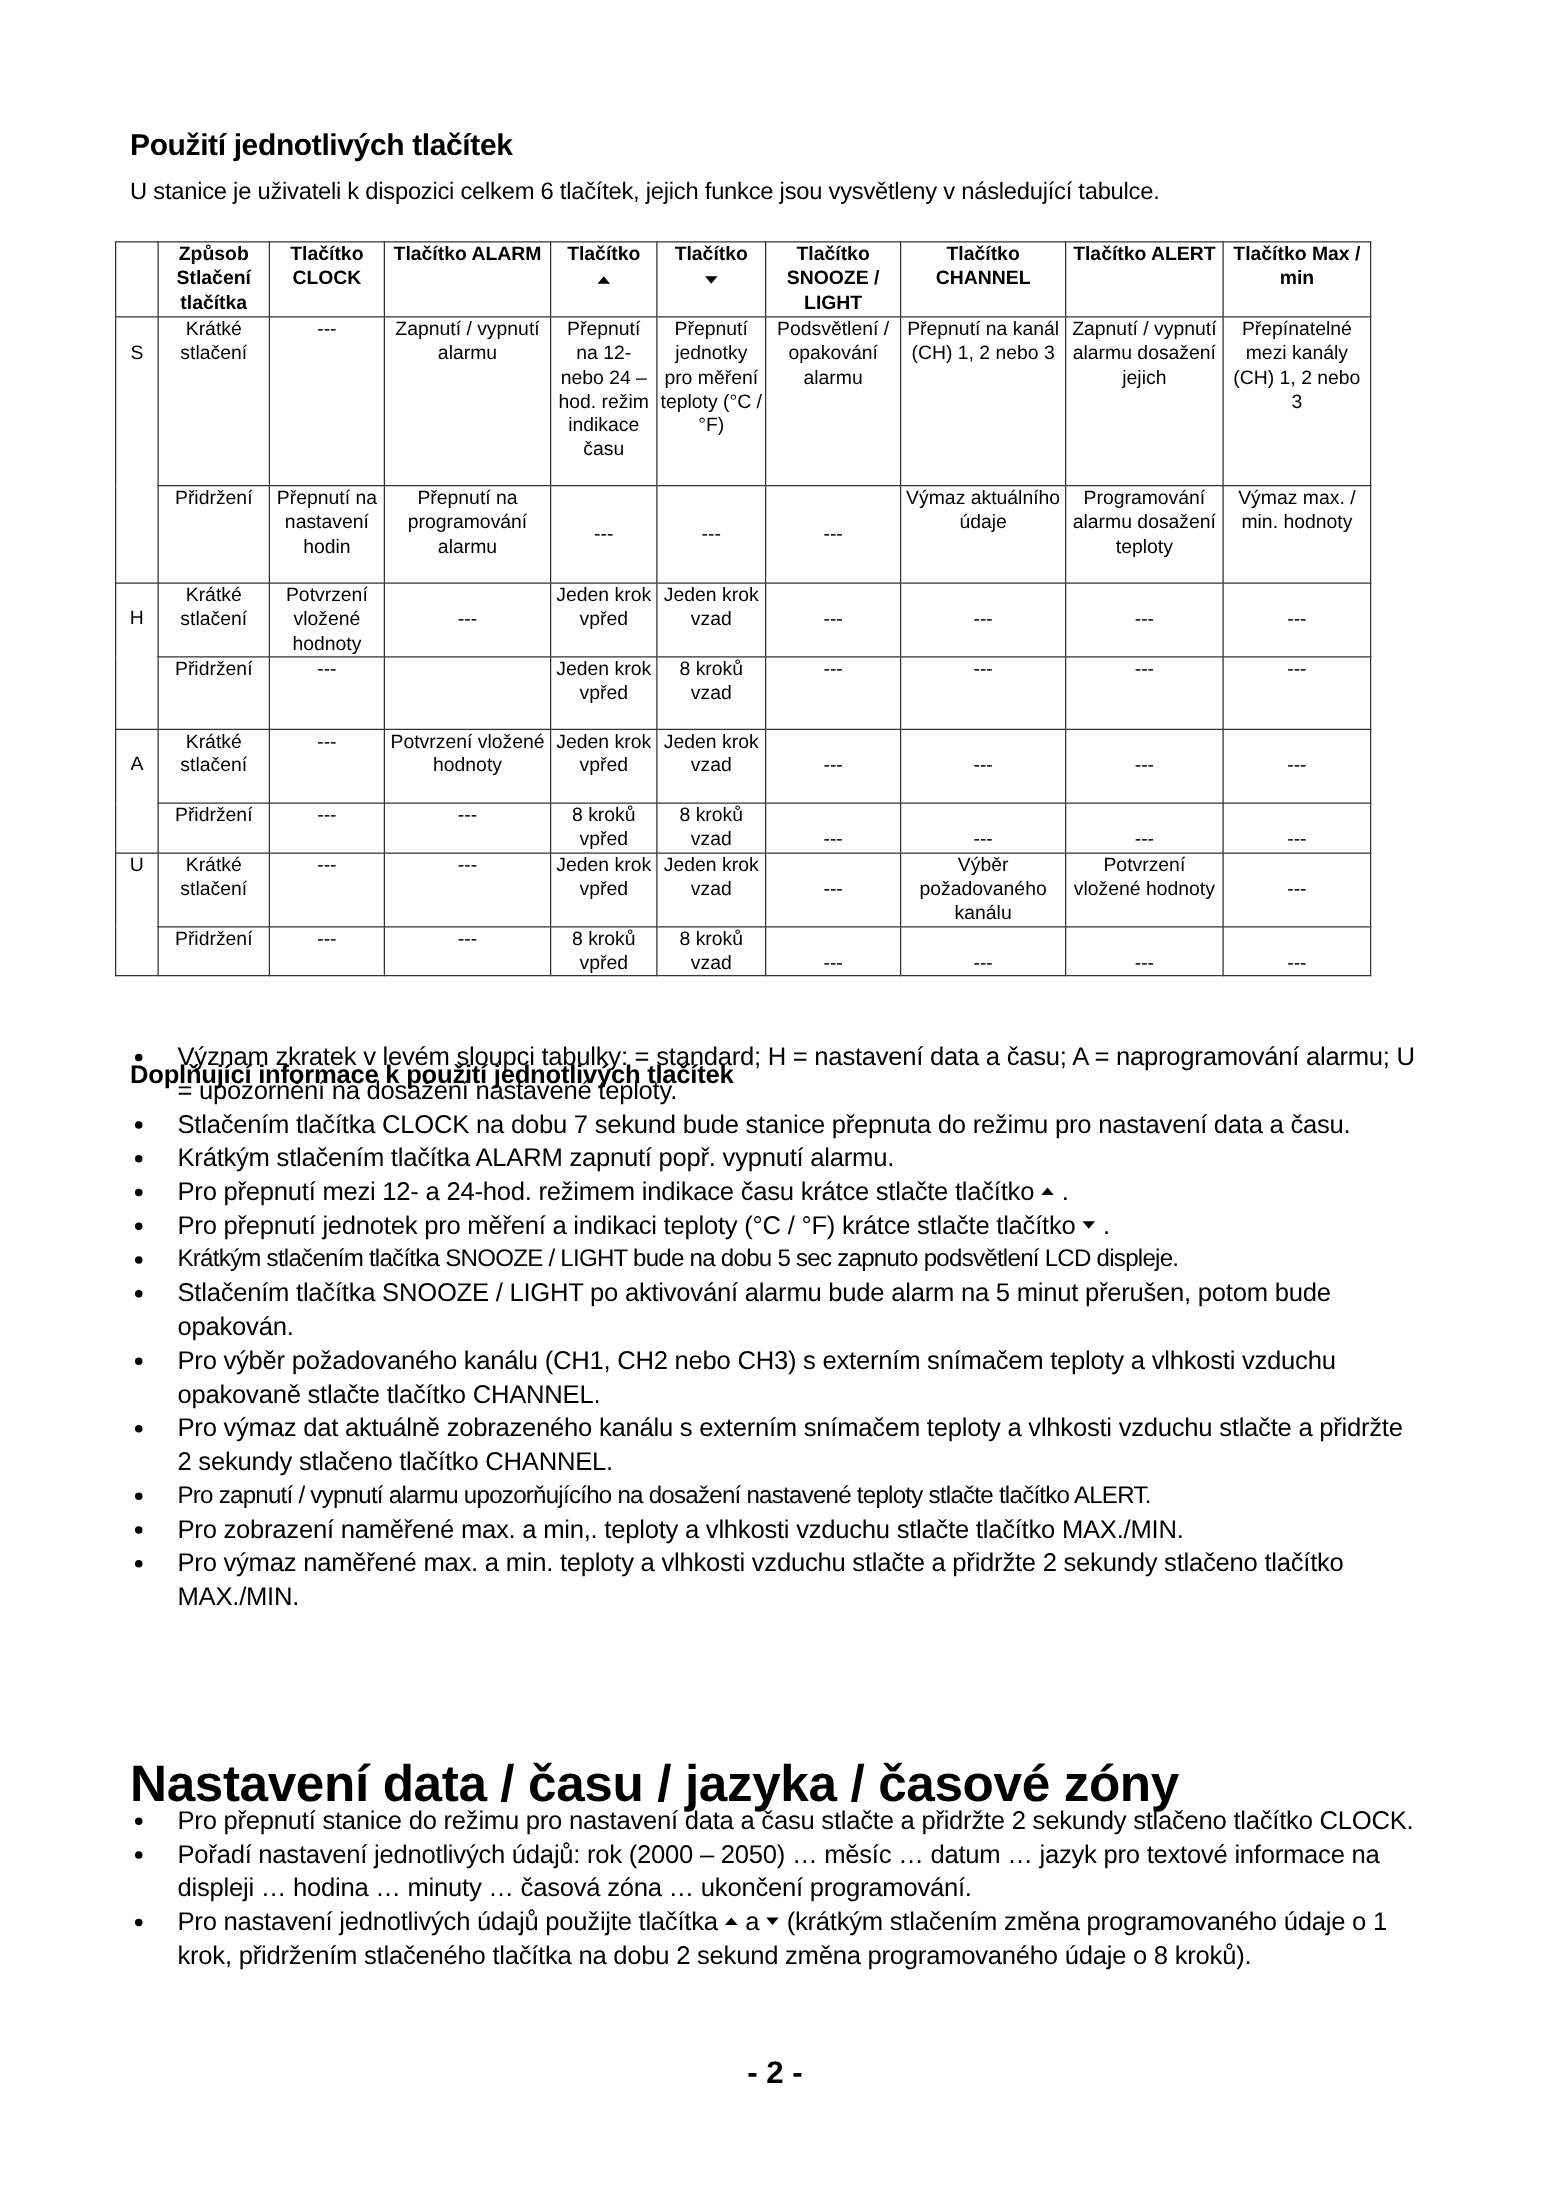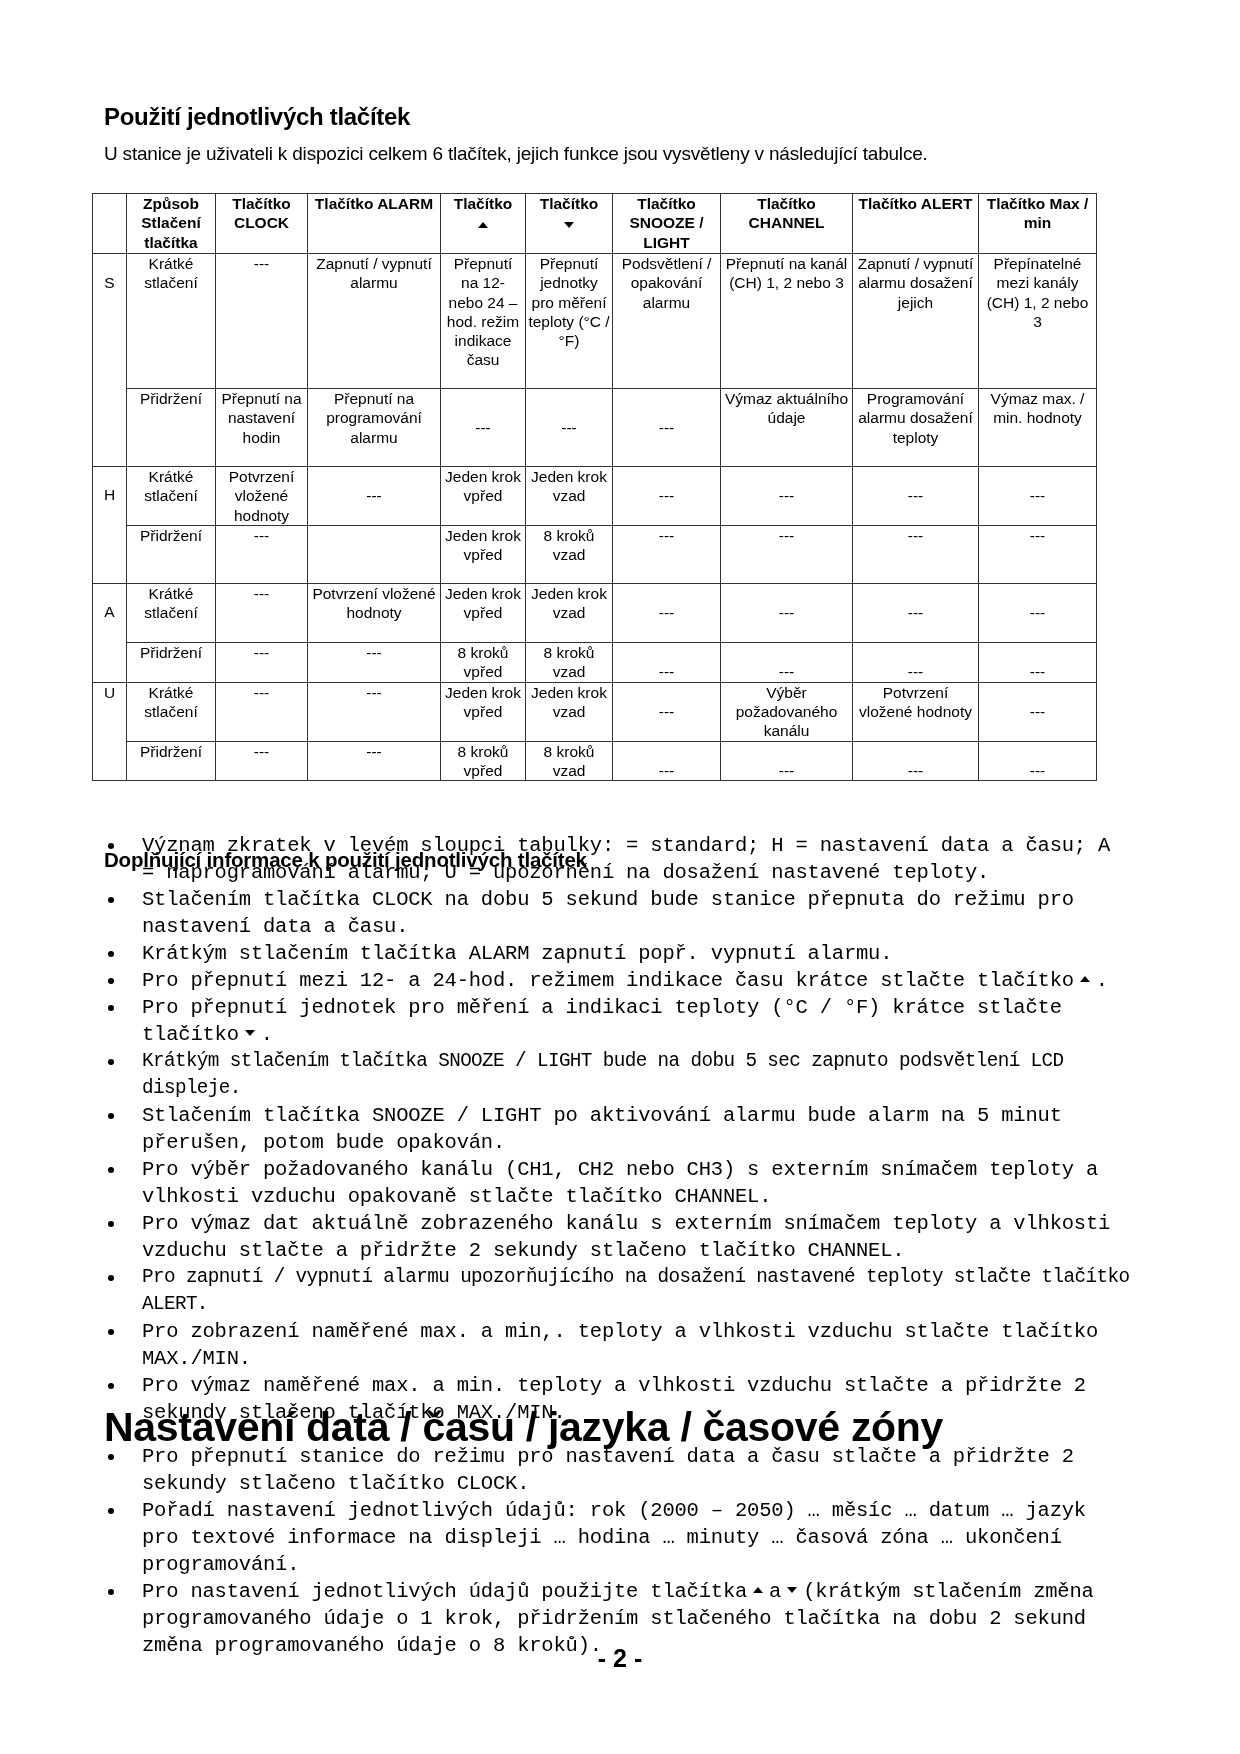--- a/index.html
+++ b/index.html
@@ -31,21 +31,21 @@
   table.btns td.bot { vertical-align: bottom; }
   .tri-up, .tri-down { display: inline-block; width: 0; height: 0; }
   .tri-up { border-left: 5px solid transparent; border-right: 5px solid transparent; border-bottom: 6px solid #000; }
   .tri-down { border-left: 5px solid transparent; border-right: 5px solid transparent; border-top: 6px solid #000; }
   .h2 {
     position: absolute; left: 104px; top: 848px;
     font-size: 20.5px; font-weight: bold; margin: 0; letter-spacing: -0.2px;
   }
   ul.bullets {
     position: absolute; left: 104px; width: 1030px; margin: 0; padding: 0;
-    list-style: none; font-size: 20.5px; line-height: 27px; letter-spacing: -0.2px; font-family: Liberation Mono, monospace;
+    list-style: none; font-size: 20.5px; line-height: 27px; letter-spacing: -0.2px;
   }
   ul.bullets li { position: relative; padding-left: 38px; }
   ul.bullets li::before {
     content: ""; position: absolute; left: 4px; top: 11px;
     width: 6px; height: 6px; border-radius: 50%; background: #000;
   }
   ul.b1 { top: 832px; }
   ul.b1 li.condensed { font-size: 19.3px; letter-spacing: -0.6px; }
   .h1b {
     position: absolute; left: 104px; top: 1404px;
@@ -185,21 +185,21 @@
     <td class="bot">---</td>
     <td class="bot">---</td>
     <td class="bot">---</td>
   </tr>
 </tbody>
   </table>
 
 <h2 class="h2">Doplňující informace k použití jednotlivých tlačítek</h2>
 <ul class="bullets b1">
   <li>Význam zkratek v levém sloupci tabulky: = standard; H = nastavení data a času; A = naprogramování alarmu; U = upozornění na dosažení nastavené teploty.</li>
-  <li>Stlačením tlačítka CLOCK na dobu 5 sekund bude stanice přepnuta do režimu pro nastavení data a času.</li>
+  <li>Stlačením tlačítka CLOCK na dobu 7 sekund bude stanice přepnuta do režimu pro nastavení data a času.</li>
   <li>Krátkým stlačením tlačítka ALARM zapnutí popř. vypnutí alarmu.</li>
   <li><span>Pro přepnutí mezi 12- a 24-hod. režimem indikace času krátce stlačte tlačítko</span><span class="tri-up inl-tri"></span><span>.</span></li>
   <li><span>Pro přepnutí jednotek pro měření a indikaci teploty (°C / °F) krátce stlačte tlačítko</span><span class="tri-down inl-tri"></span><span>.</span></li>
   <li class="condensed">Krátkým stlačením tlačítka SNOOZE / LIGHT bude na dobu 5 sec zapnuto podsvětlení LCD displeje.</li>
   <li>Stlačením tlačítka SNOOZE / LIGHT po aktivování alarmu bude alarm na 5 minut přerušen, potom bude opakován.</li>
   <li>Pro výběr požadovaného kanálu (CH1, CH2 nebo CH3) s externím snímačem teploty a vlhkosti vzduchu opakovaně stlačte tlačítko CHANNEL.</li>
   <li>Pro výmaz dat aktuálně zobrazeného kanálu s externím snímačem teploty a vlhkosti vzduchu stlačte a přidržte 2 sekundy stlačeno tlačítko CHANNEL.</li>
   <li class="condensed">Pro zapnutí / vypnutí alarmu upozorňujícího na dosažení nastavené teploty stlačte tlačítko ALERT.</li>
   <li>Pro zobrazení naměřené max. a min,. teploty a vlhkosti vzduchu stlačte tlačítko MAX./MIN.</li>
   <li>Pro výmaz naměřené max. a min. teploty a vlhkosti vzduchu stlačte a přidržte 2 sekundy stlačeno tlačítko MAX./MIN.</li>

